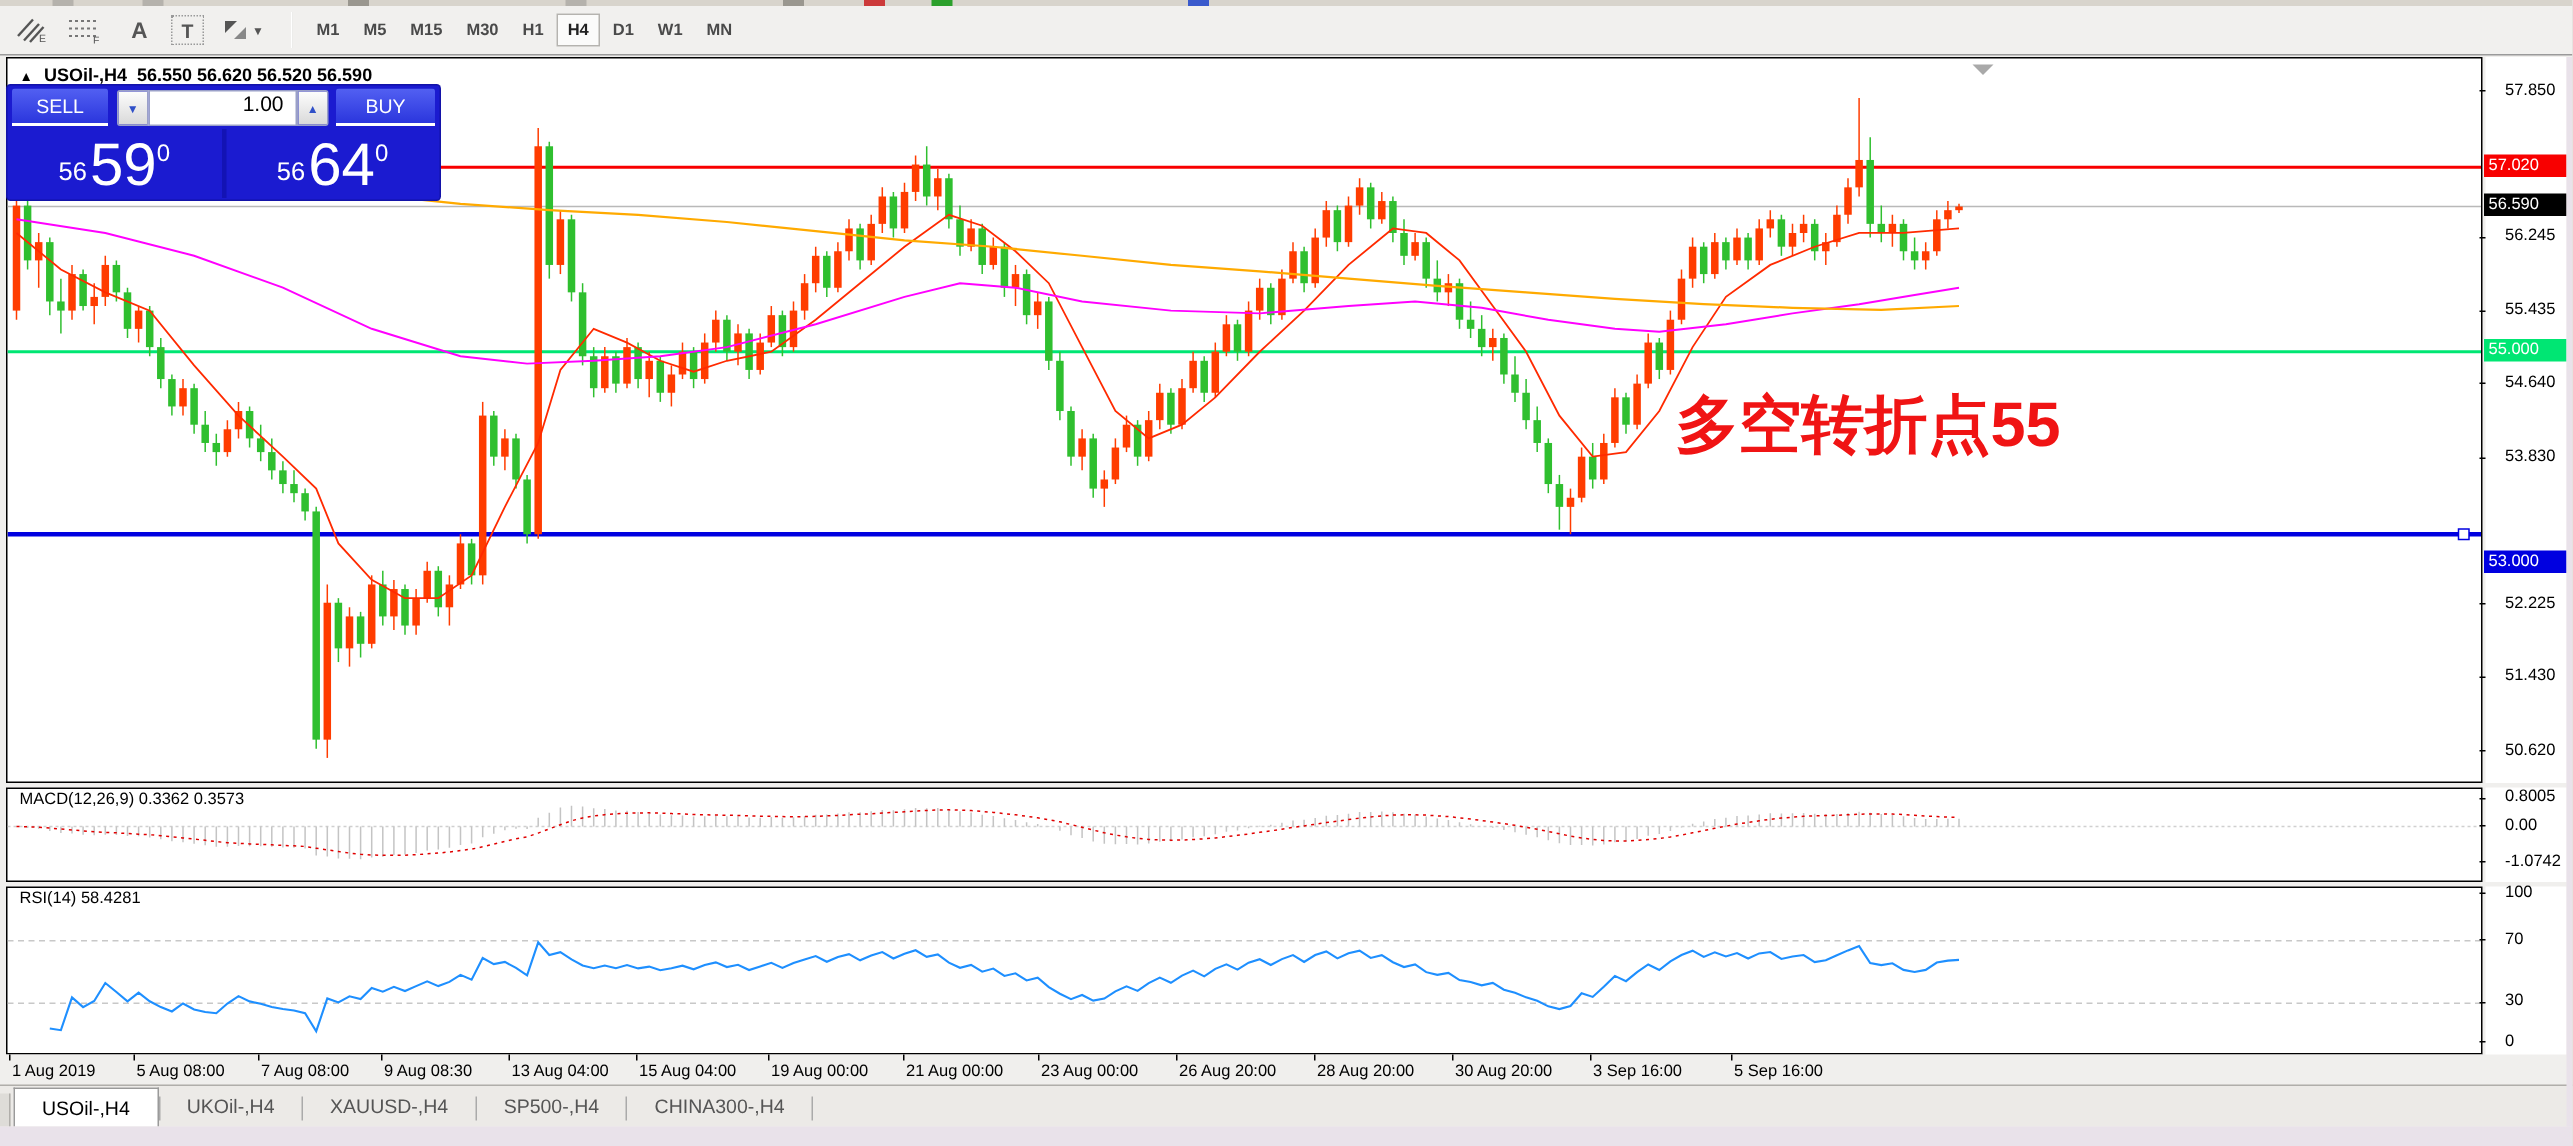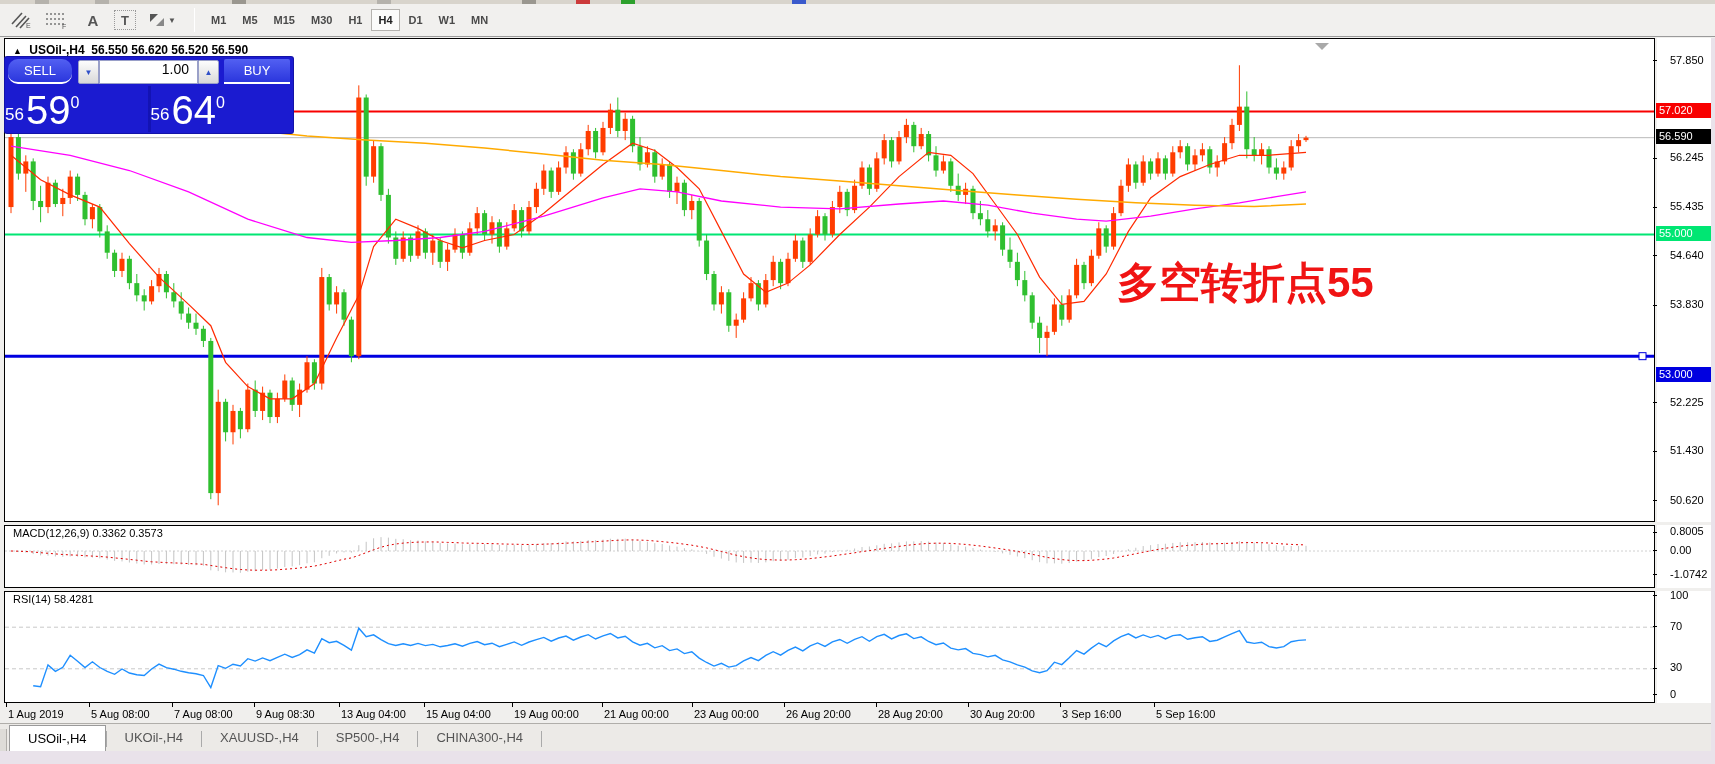--- a/index.html
+++ b/index.html
@@ -42,31 +42,31 @@
   .badge { position:absolute; left:-1px; width:55px; height:15px; line-height:15px;
     padding-left:3px; font-size:11px; }
 
   
   .trade-panel { position:absolute; left:5px; top:57px; width:288px; height:76px;
     background:#1b1bd0; z-index:6; border-radius:2px; box-shadow:0 0 0 1px #1313a8; }
   .tp-row1 { position:absolute; left:0; top:2px; width:100%; height:27px; }
   .tp-btn { position:absolute; top:0; height:25px; color:#fff; font-size:13px; text-align:center;
     line-height:24px; background:linear-gradient(#5260f2,#2b36dd); border-bottom:2px solid #fff;
     border-radius:2px 2px 0 0; cursor:pointer; }
-  .tp-sell { left:3px; width:64px;border-radius:10px; }
+  .tp-sell { left:3px; width:64px; }
   .tp-buy  { left:219px; width:66px; }
   .tp-spin { position:absolute; top:1px; width:21px; height:24px; background:linear-gradient(#fdfdfd,#d9d9d9);
     border:1px solid #9aa0c8; color:#3050c8; font-size:8px; text-align:center; line-height:23px; cursor:pointer; }
   .tp-spin-dn { left:73px; border-radius:2px 0 0 2px; }
   .tp-spin-up { left:193px; border-radius:0 2px 2px 0; }
   .tp-vol { position:absolute; left:94px; top:1px; width:99px; height:24px; background:#fff;
     border:1px solid #9aa0c8; font-size:14px; color:#000; text-align:right; padding:0 8px 0 0;
     font-family:"Liberation Sans", sans-serif; }
   .tp-prices { position:absolute; left:0; top:29px; width:100%; height:46px; display:flex; }
-  .tp-price { flex:1; color:#fff; display:flex; align-items:flex-end; 
+  .tp-price { flex:1; color:#fff; display:flex; align-items:flex-end; justify-content:center;
     padding-bottom:4px; cursor:pointer; }
   .tp-price .small { font-size:17px; margin-right:2px; margin-bottom:3px; }
   .tp-price .big { font-size:40px; line-height:36px; }
   .tp-price .sup { font-size:16px; margin-bottom:16px; }
   .tp-div { width:3px; background:#1313b4; }
 
   
   .date-axis { position:absolute; left:4px; top:703px; width:1651px; height:20px; background:#f0efed;
     font-size:11px; color:#000; }
   .date-label { position:absolute; top:5px; white-space:nowrap; }

